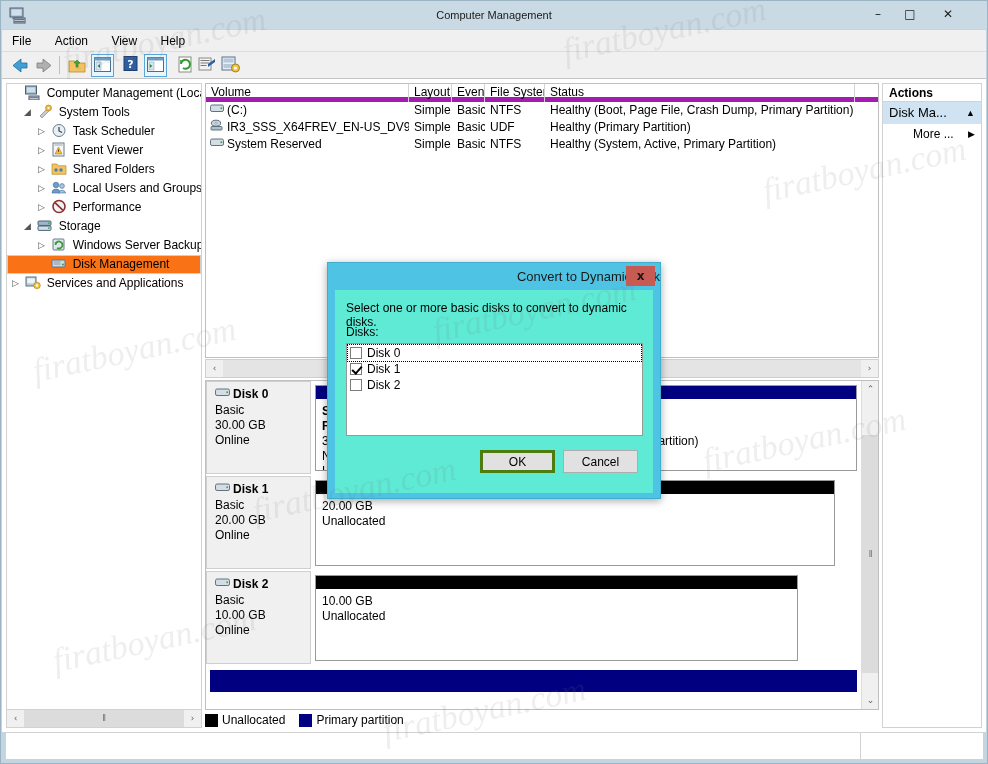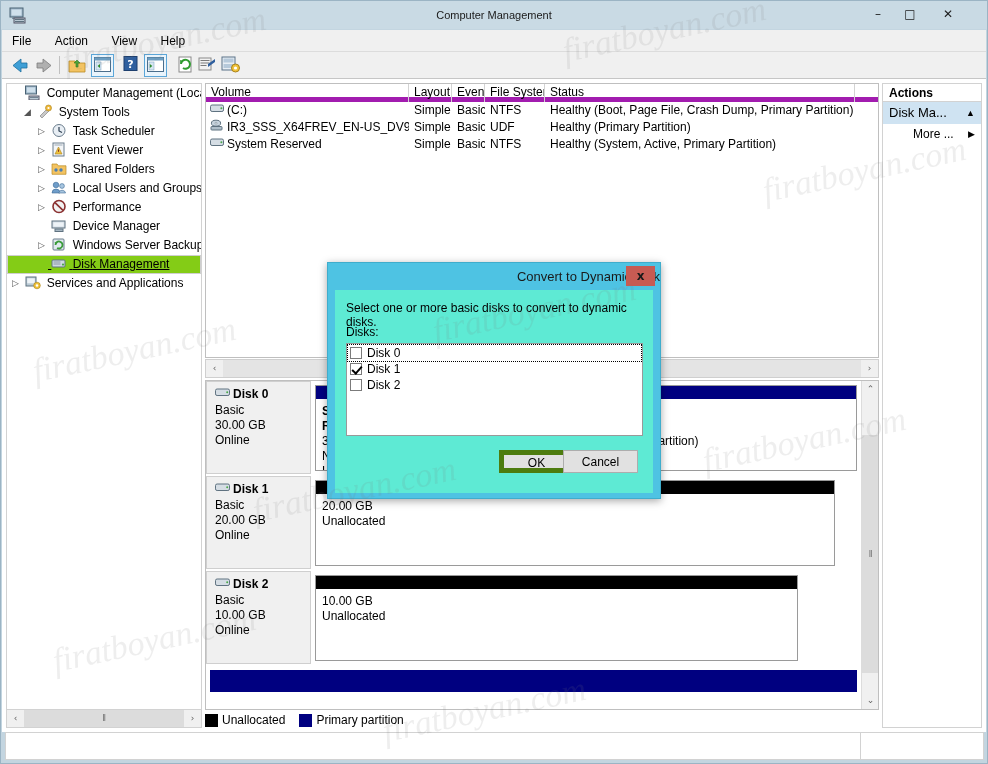--- a/index.html
+++ b/index.html
@@ -109,23 +109,23 @@
   }
   .tree-row {
     position: relative;
     height: 19px; line-height: 19px;
     white-space: nowrap;
     font-size: 12px;
     color: #000;
     cursor: default;
   }
   .tree-row.sel {
-    background: #84cc16;
+    background: #f97316;
     border: 1px solid #cfcfcf;
-    height: 19px; line-height: 17px; text-decoration: underline;
+    height: 19px; line-height: 17px;
   }
   .tw {
     display: inline-block;
     width: 13px;
     text-align: center;
     color: #555;
     font-size: 9px;
     vertical-align: middle;
   }
   .ticon {
@@ -458,21 +458,21 @@
   .dlg-btn {
     position: absolute; top: 160px;
     width: 75px; height: 23px;
     font-size: 12px;
     background: #e1e1e1;
     border: 1px solid #adadad;
     color: #000;
     cursor: default;
     font-family: "Liberation Sans", sans-serif;
   }
-  #dlg-ok { left: 145px; border: 5px solid #4d7c0f; margin-left: 19px; }
+  #dlg-ok { left: 145px; border: 3px solid #4d7c0f; }
   #dlg-cancel { left: 228px; }
 
   
   #watermarks {
     position: absolute; left: 0; top: 0;
     width: 988px; height: 764px;
     pointer-events: none;
     overflow: hidden;
     z-index: 50;
   }
@@ -669,32 +669,33 @@
         <span class="tw">▷</span>
         <span class="ticon">
           <svg width="16" height="15" viewBox="0 0 16 15">
             <circle cx="8" cy="7.5" r="6" fill="#f2f2f2" stroke="#8a3030" stroke-width="1.6"></circle>
             <line x1="4" y1="3.6" x2="12" y2="11.4" stroke="#8a3030" stroke-width="1.6"></line>
           </svg>
         </span>
         <span class="tlabel">Performance</span>
       </div>
 
-      <div class="tree-row" style="padding-left:28px">
-        <span class="tw"></span>
-        <span class="ticon">
-          <svg width="16" height="15" viewBox="0 0 16 15">
-            <rect x="1" y="3" width="13" height="7" fill="#d6dee6" stroke="#5f7280"></rect>
-            <rect x="2.5" y="4.5" width="10" height="4" fill="#eef3f7"></rect>
-            <rect x="4" y="11" width="8" height="2.5" fill="#a8b8c4" stroke="#5f7280"></rect>
-          </svg>
-        </span>
-        <span class="tlabel">Device Manager</span>
-      </div>
-
+
+      <div class="tree-row" style="padding-left:14px">
+        <span class="tw">◢</span>
+        <span class="ticon">
+          <svg width="16" height="15" viewBox="0 0 16 15">
+            <rect x="1" y="3" width="13" height="4.4" rx="1" fill="#9fb7c9" stroke="#4a6374"></rect>
+            <rect x="1" y="8" width="13" height="4.4" rx="1" fill="#cfe0ec" stroke="#4a6374"></rect>
+            <circle cx="11.8" cy="5.2" r="0.9" fill="#4aa84a"></circle>
+            <circle cx="11.8" cy="10.2" r="0.9" fill="#4aa84a"></circle>
+          </svg>
+        </span>
+        <span class="tlabel">Storage</span>
+      </div>
 
       <div class="tree-row" style="padding-left:28px">
         <span class="tw">▷</span>
         <span class="ticon">
           <svg width="16" height="15" viewBox="0 0 16 15">
             <rect x="2" y="2" width="11" height="11" rx="1" fill="#dfe8ef" stroke="#6a7c8c"></rect>
             <path d="M4.5 8 a3.5 3.5 0 1 1 1.6 2.9" fill="none" stroke="#3a9b3a" stroke-width="1.8"></path>
             <path d="M3.6 5 l3 0.6 -2 2.2 Z" fill="#3a9b3a"></path>
           </svg>
         </span>

